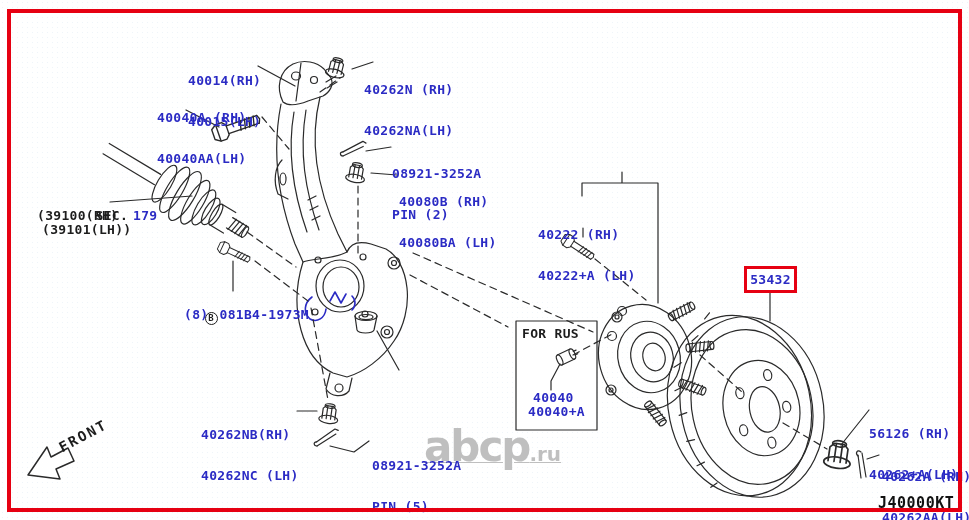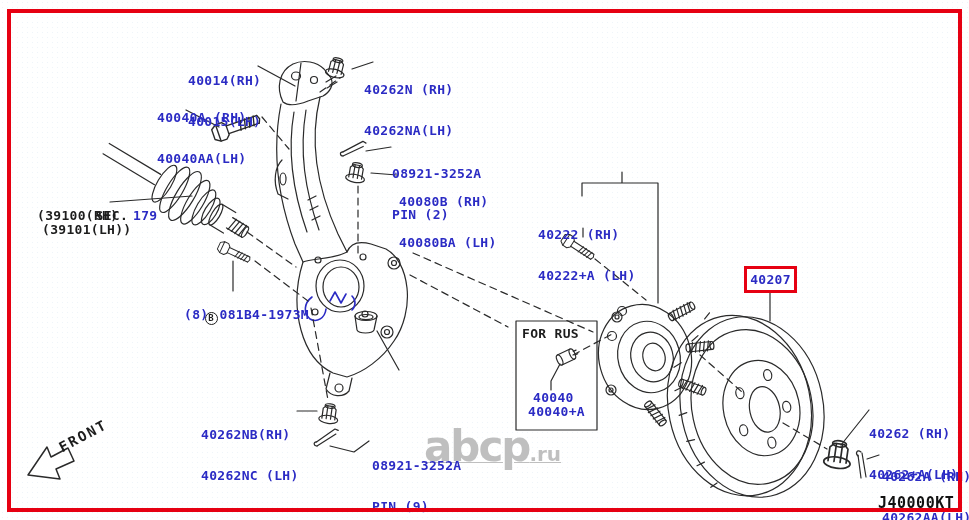--- a/index.html
+++ b/index.html
@@ -297,29 +297,29 @@
   </div>
 
 
   <div class="lbl" style="left:201px; top:401px;">
     <div>40262NB(RH)</div>
     <div>40262NC (LH)</div>
   </div>
 
   <div class="lbl" style="left:372px; top:432px;">
     <div>08921-3252A</div>
-    <div>PIN (9)</div>
+    <div>PIN (5)</div>
   </div>
 
   <div class="hl-box" style="left:744px; top:266px; width:53px; height:27px;">
-    <span>40207</span>
+    <span>53432</span>
   </div>
 
   <div class="lbl" style="left:869px; top:400px;">
-    <div>40262 (RH)</div>
+    <div>56126 (RH)</div>
     <div>40262+A(LH)</div>
   </div>
 
   <div class="lbl" style="left:882px; top:443px;">
     <div>40262A (RH)</div>
     <div>40262AA(LH)</div>
   </div>
 
   <div class="lbl black" style="left:522px; top:327px;">FOR RUS</div>
   <div class="lbl" style="left:533px; top:391px;">40040</div>

